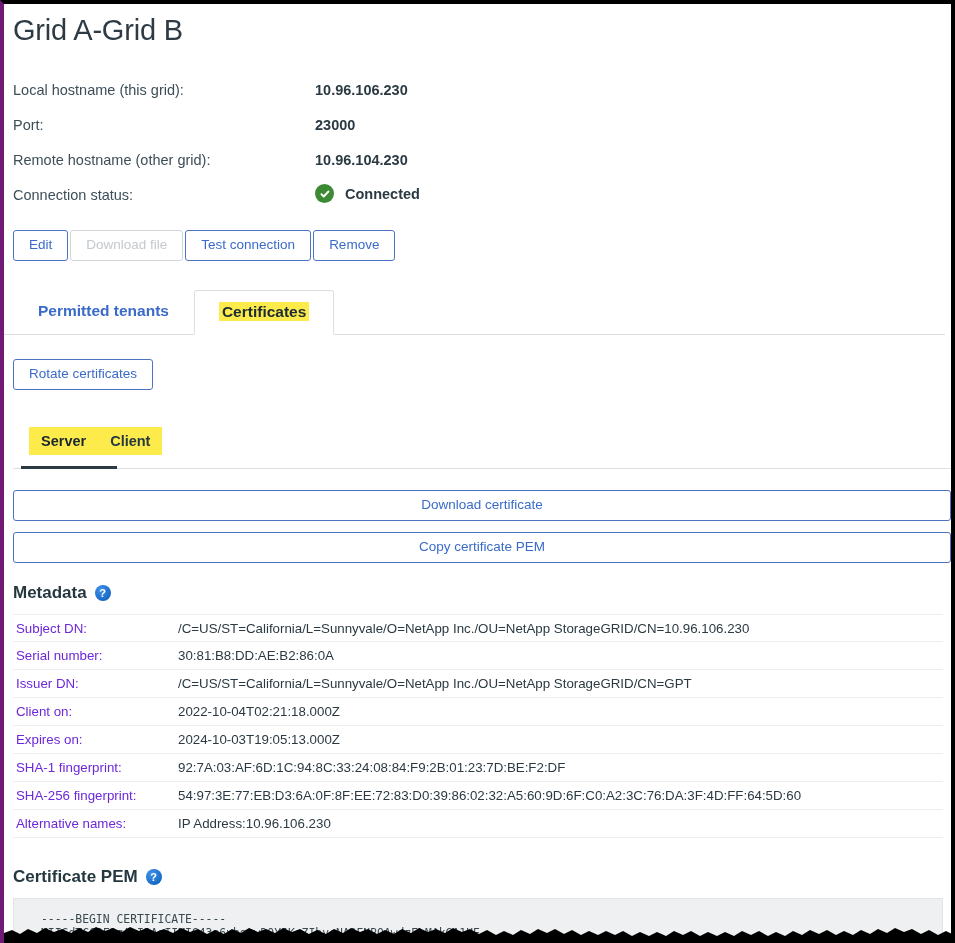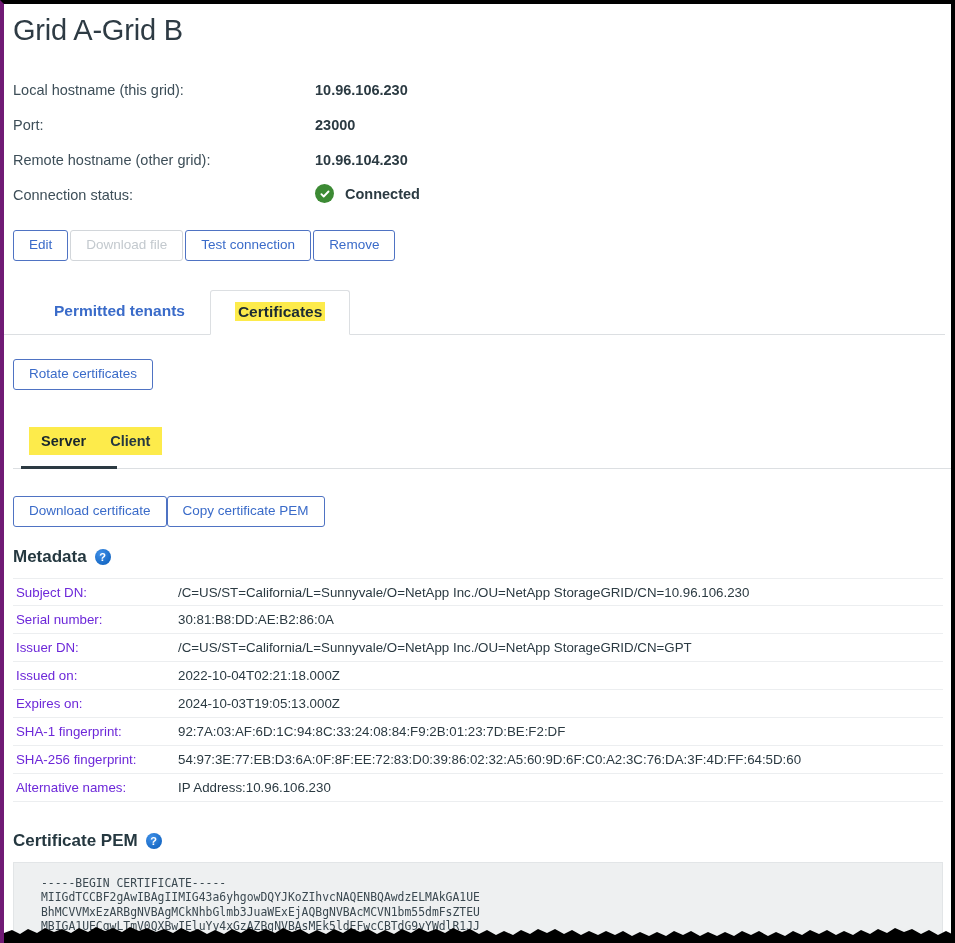--- a/index.html
+++ b/index.html
@@ -52,21 +52,21 @@
     border-radius:3px; font-size:13.5px; font-family:"Liberation Sans", sans-serif;
     padding: 7px 15px 8px; line-height:14px; cursor:pointer; white-space:nowrap;
   }
   .btn.disabled { border-color:#d2d6da; color:#c3c9ce; cursor:default; }
 
   
   .tabs {
     margin-top: 27px; display:flex; align-items:flex-end;
     position:relative; height: 47px;
     border-bottom: 1px solid #dcdfe2;
-    width: 941px; margin-left:-9px; padding-left: 25px;
+    width: 941px; margin-left:-9px; padding-left: 9px;
   }
   .tab {
     font-size:15.5px; font-weight:700; color:#3a6bc9;
     padding: 12px 24px 13px; cursor:pointer; background:transparent;
     border:1px solid transparent; position:relative; line-height:18px;
   }
   .tab.active {
     color:#1b2b33; background:#fff;
     border:1px solid #dcdfe2; border-bottom:1px solid #fff;
     margin-bottom:-1px; border-radius:3px 3px 0 0;
@@ -88,21 +88,21 @@
   }
   .subtab.active { color:#18262d; }
   .subtab-rule {
     position:absolute; left:0; top: 41px; width: 941px; height:1px; background:#dcdfe2;
   }
   .subtab-underline {
     position:absolute; left: 8px; top: 39px; width: 96px; height: 3px; background:#2c3a42;
   }
 
   
-  .cert-btns { display:flex; margin-top: 25px; }
+  .cert-btns { display:flex; gap:11px; margin-top: 19px; flex-direction: column; }
 
   
   .section-head {
     display:flex; align-items:center; gap:8px;
     font-size:17px; font-weight:700; color:#253840;
     margin-top: 20px;
   }
   .help-icon {
     width:16px; height:16px; border-radius:50%;
     background: radial-gradient(circle at 35% 30%, #3f90e8 0%, #1668c4 75%);
@@ -222,21 +222,21 @@
       </div>
       <div class="mrow">
         <div class="mlabel">Serial number:</div>
         <div class="mvalue">30:81:B8:DD:AE:B2:86:0A</div>
       </div>
       <div class="mrow">
         <div class="mlabel">Issuer DN:</div>
         <div class="mvalue">/C=US/ST=California/L=Sunnyvale/O=NetApp Inc./OU=NetApp StorageGRID/CN=GPT</div>
       </div>
       <div class="mrow">
-        <div class="mlabel">Issued on:</div>
+        <div class="mlabel">Client on:</div>
         <div class="mvalue">2022-10-04T02:21:18.000Z</div>
       </div>
       <div class="mrow">
         <div class="mlabel">Expires on:</div>
         <div class="mvalue">2024-10-03T19:05:13.000Z</div>
       </div>
       <div class="mrow">
         <div class="mlabel">SHA-1 fingerprint:</div>
         <div class="mvalue">92:7A:03:AF:6D:1C:94:8C:33:24:08:84:F9:2B:01:23:7D:BE:F2:DF</div>
       </div>

